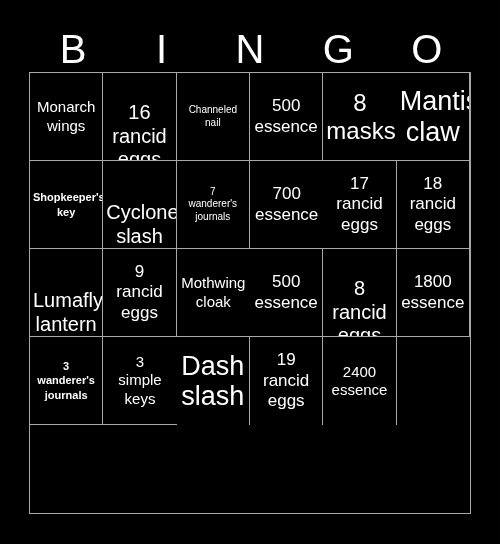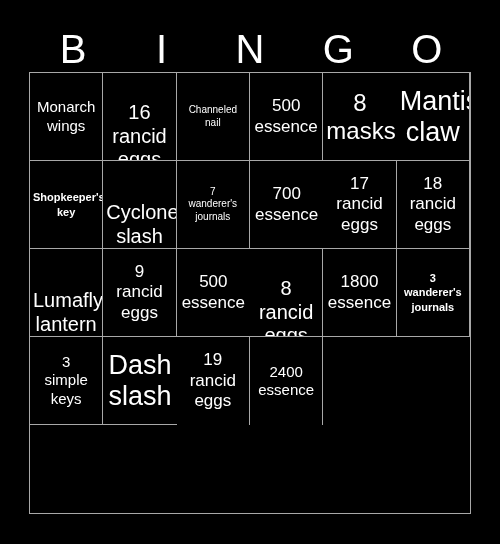--- a/index.html
+++ b/index.html
@@ -163,20 +163,24 @@
       <div class="bingo-cell">
         <span class="cell-text fs-xl">Lumafly
 lantern</span>
       </div>
       <div class="bingo-cell">
         <span class="cell-text fs-lg">9
 rancid
 eggs</span>
       </div>
       <div class="bingo-cell">
+        <span class="cell-text fs-md">Mothwing
+cloak</span>
+      </div>
+      <div class="bingo-cell">
         <span class="cell-text fs-lg">500
 essence</span>
       </div>
       <div class="bingo-cell">
         <span class="cell-text fs-xl">8
 rancid
 eggs</span>
       </div>
       <div class="bingo-cell">
         <span class="cell-text fs-lg">1800

